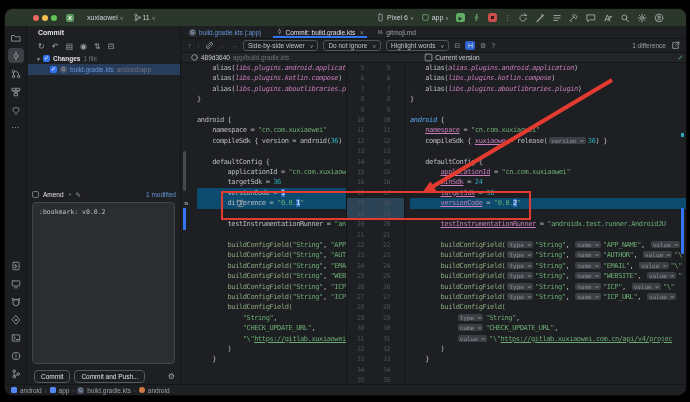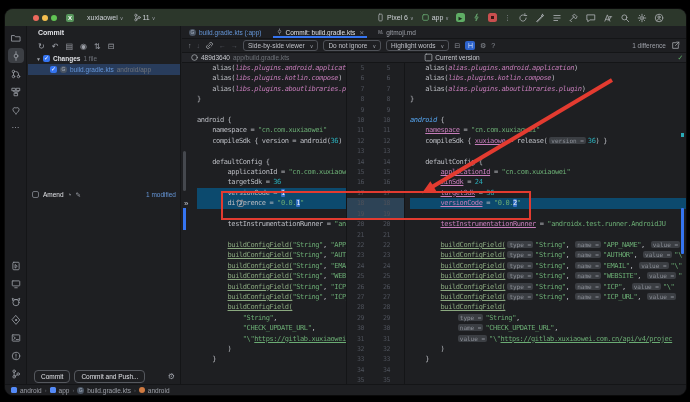--- a/index.html
+++ b/index.html
@@ -81,21 +81,21 @@
   .gutter{left:165px;width:58px;position:absolute;top:10px;bottom:0;border-right:1px solid #141517;}
   .pane-r{left:223px;right:0;padding-left:5px;}
   .cl{height:10.42px;line-height:10.42px;white-space:pre;overflow:hidden;}
   .cl.chg{background:#0c4a6e;}
   .gr{height:10.42px;line-height:10.42px;position:relative;color:#4d515a;font-size:6.5px;}
   .gr.chg{background:#2d4356;}
   .gr .n1{position:absolute;left:0;width:17px;text-align:right;}
   .gr .n2{position:absolute;left:26px;width:17px;text-align:right;}
   .tk-f{color:#bcbec4;} .tk-s{color:#6aab73;} .tk-n{color:#2aacb8;}
   .tk-p{color:#c77dbb;font-style:italic;} .tk-u{color:#c77dbb;text-decoration:underline;}
-  .tk-b{color:#56a8f5;font-style:italic;} .tk-F{color:#8aa87f;text-decoration:underline;}
+  .tk-b{color:#56a8f5;font-style:italic;} .tk-F{color:#8aa87f;}
   .tk-l{color:#6aab73;text-decoration:underline;}
   .tk-h{background:#3b3e43;color:#8c9098;border-radius:2px;padding:0 2px;margin:0 2px;font-size:6px;letter-spacing:0;}
   .wd{background:#3572c4;color:#eaf0f8;border-radius:1px;}
   .apply{position:absolute;left:2px;top:146px;color:#c4c8cf;font-size:8px;font-family:"Liberation Sans",sans-serif;}
   .gcb{position:absolute;left:55px;top:147px;width:7px;height:7px;border:1px solid #82868e;border-radius:2px;
     color:#dfe1e5;font-size:6px;line-height:6px;text-align:center;font-family:"Liberation Sans",sans-serif;}
   .sb-l{position:absolute;left:1px;top:10px;bottom:0;width:4px;}
   .sb-l .thumb{position:absolute;left:0;width:3px;top:88px;height:40px;background:#45484e;border-radius:2px;}
   .sb-l .mark{position:absolute;left:0;width:3px;top:145px;height:22px;background:#3574f0;}
   .sb-r{position:absolute;right:1px;top:10px;bottom:0;width:5px;}
@@ -322,20 +322,21 @@
       <span class="bluetxt">build.gradle.kts</span>
       <span class="dimtxt">android/app</span>
     </div>
     <div class="amendrow">
       <span class="cb off"></span>
       <span>Amend</span>
       <span style="color:#9da0a8">◔</span>
       <span style="color:#9da0a8">✎</span>
       <span class="bluetxt" style="margin-left:auto">1 modified</span>
     </div>
+    <div class="msgbox">:bookmark: v0.0.2</div>
     <div class="btnrow">
       <button class="btn">Commit</button>
       <button class="btn">Commit and Push...</button>
       <span style="margin-left:auto;color:#9da0a8;font-size:8px">⚙</span>
     </div>
   </div>
 
   <div class="diff">
     <div class="tabs">
       <span class="tab">
@@ -573,21 +574,21 @@
             <span class="n1">35</span>
             <span class="n2">35</span>
           </div>
         </div>
       <span class="apply">»</span>
       <span class="gcb">✓</span>
 
       <div class="pane pane-r" id="paneR">
           <div class="cl"><span class="tk-f">    alias(</span><span class="tk-p">alias.plugins.android.application</span><span class="tk-f">)</span></div>
           <div class="cl"><span class="tk-f">    alias(</span><span class="tk-p">libs.plugins.kotlin.compose</span><span class="tk-f">)</span></div>
-          <div class="cl"><span class="tk-f">    alias(</span><span class="tk-p">alias.plugins.aboutlibraries.plugin</span><span class="tk-f">)</span></div>
+          <div class="cl"><span class="tk-f">    alias(</span><span class="tk-p">libs.plugins.aboutlibraries.plugin</span><span class="tk-f">)</span></div>
           <div class="cl"><span class="tk-f">}</span></div>
           <div class="cl"></div>
           <div class="cl"><span class="tk-b">android</span><span class="tk-f"> {</span></div>
           <div class="cl"><span class="tk-f">    </span><span class="tk-u">namespace</span><span class="tk-f"> = </span><span class="tk-s">"cn.com.xuxiaowei"</span></div>
           <div class="cl"><span class="tk-f">    compileSdk { </span><span class="tk-u">xuxiaowe</span><span class="tk-f"> = release(</span><span class="tk-h">version =</span><span class="tk-n">36</span><span class="tk-f">) }</span></div>
           <div class="cl"></div>
           <div class="cl"><span class="tk-f">    defaultConfig {</span></div>
           <div class="cl"><span class="tk-f">        </span><span class="tk-u">applicationId</span><span class="tk-f"> = </span><span class="tk-s">"cn.com.xuxiaowei"</span></div>
           <div class="cl"><span class="tk-f">        </span><span class="tk-u">minSdk</span><span class="tk-f"> = </span><span class="tk-n">24</span></div>
           <div class="cl"><span class="tk-f">        </span><span class="tk-u">targetSdk</span><span class="tk-f"> = </span><span class="tk-n">36</span></div>

